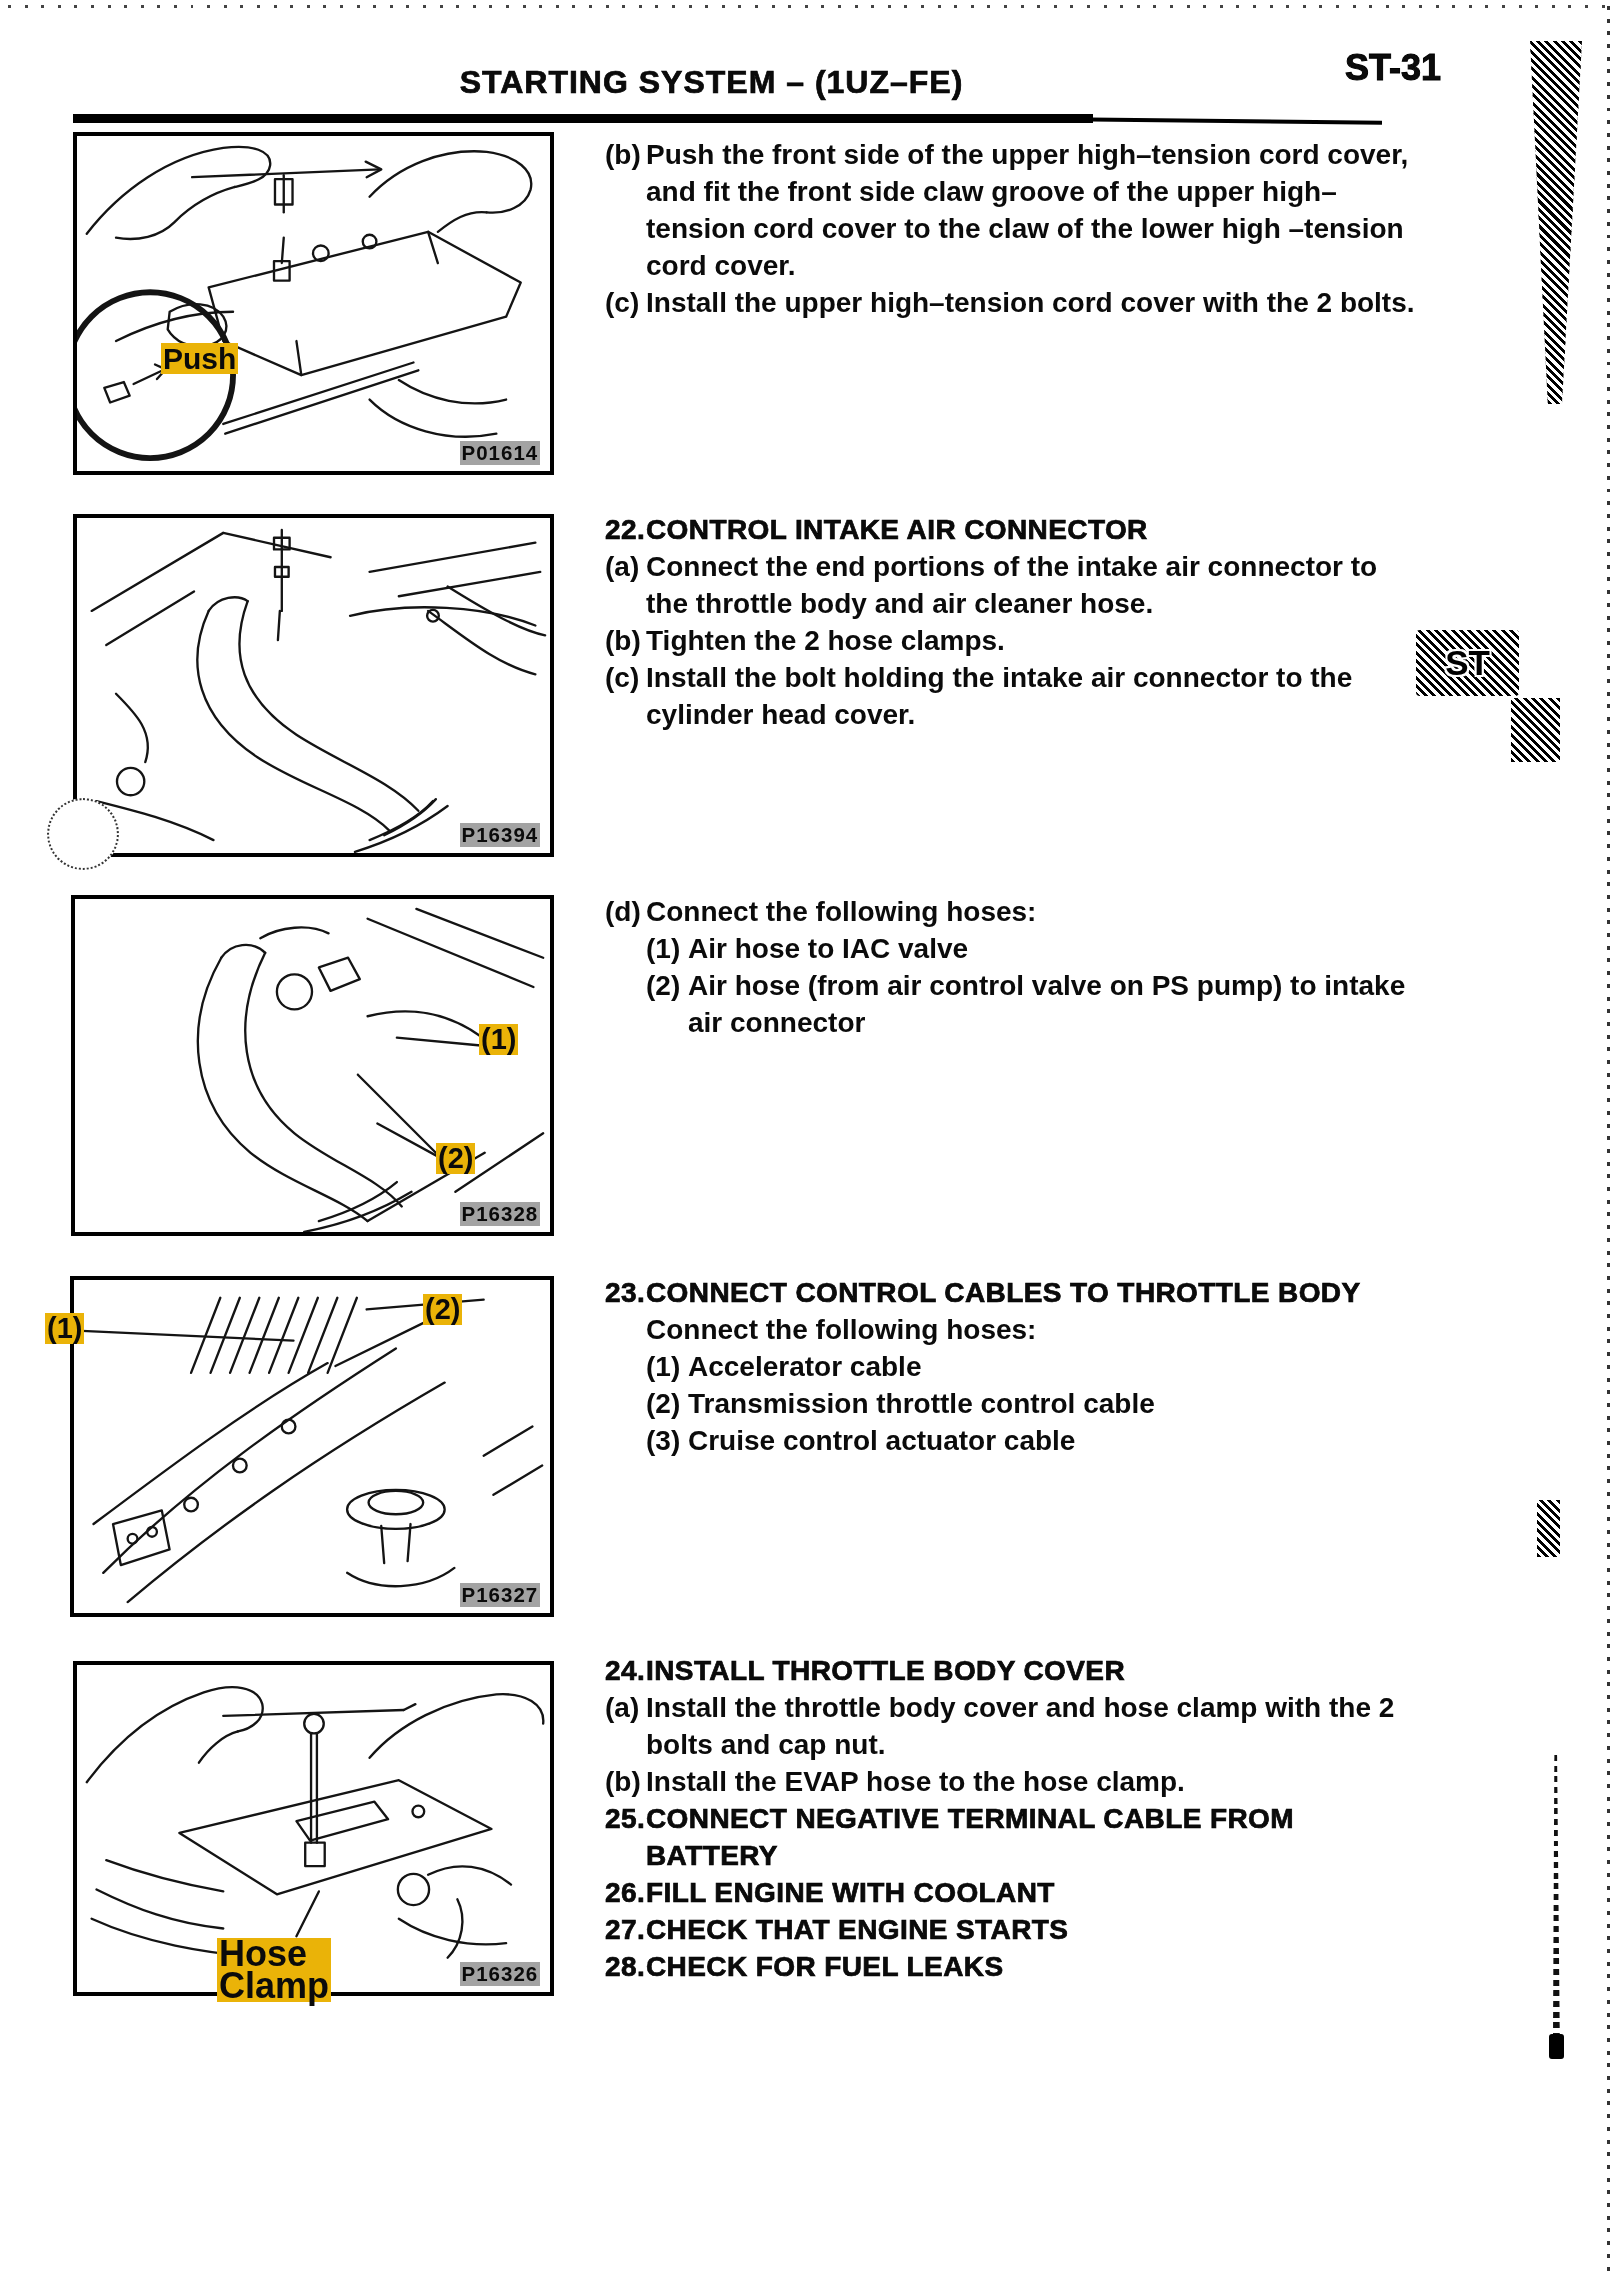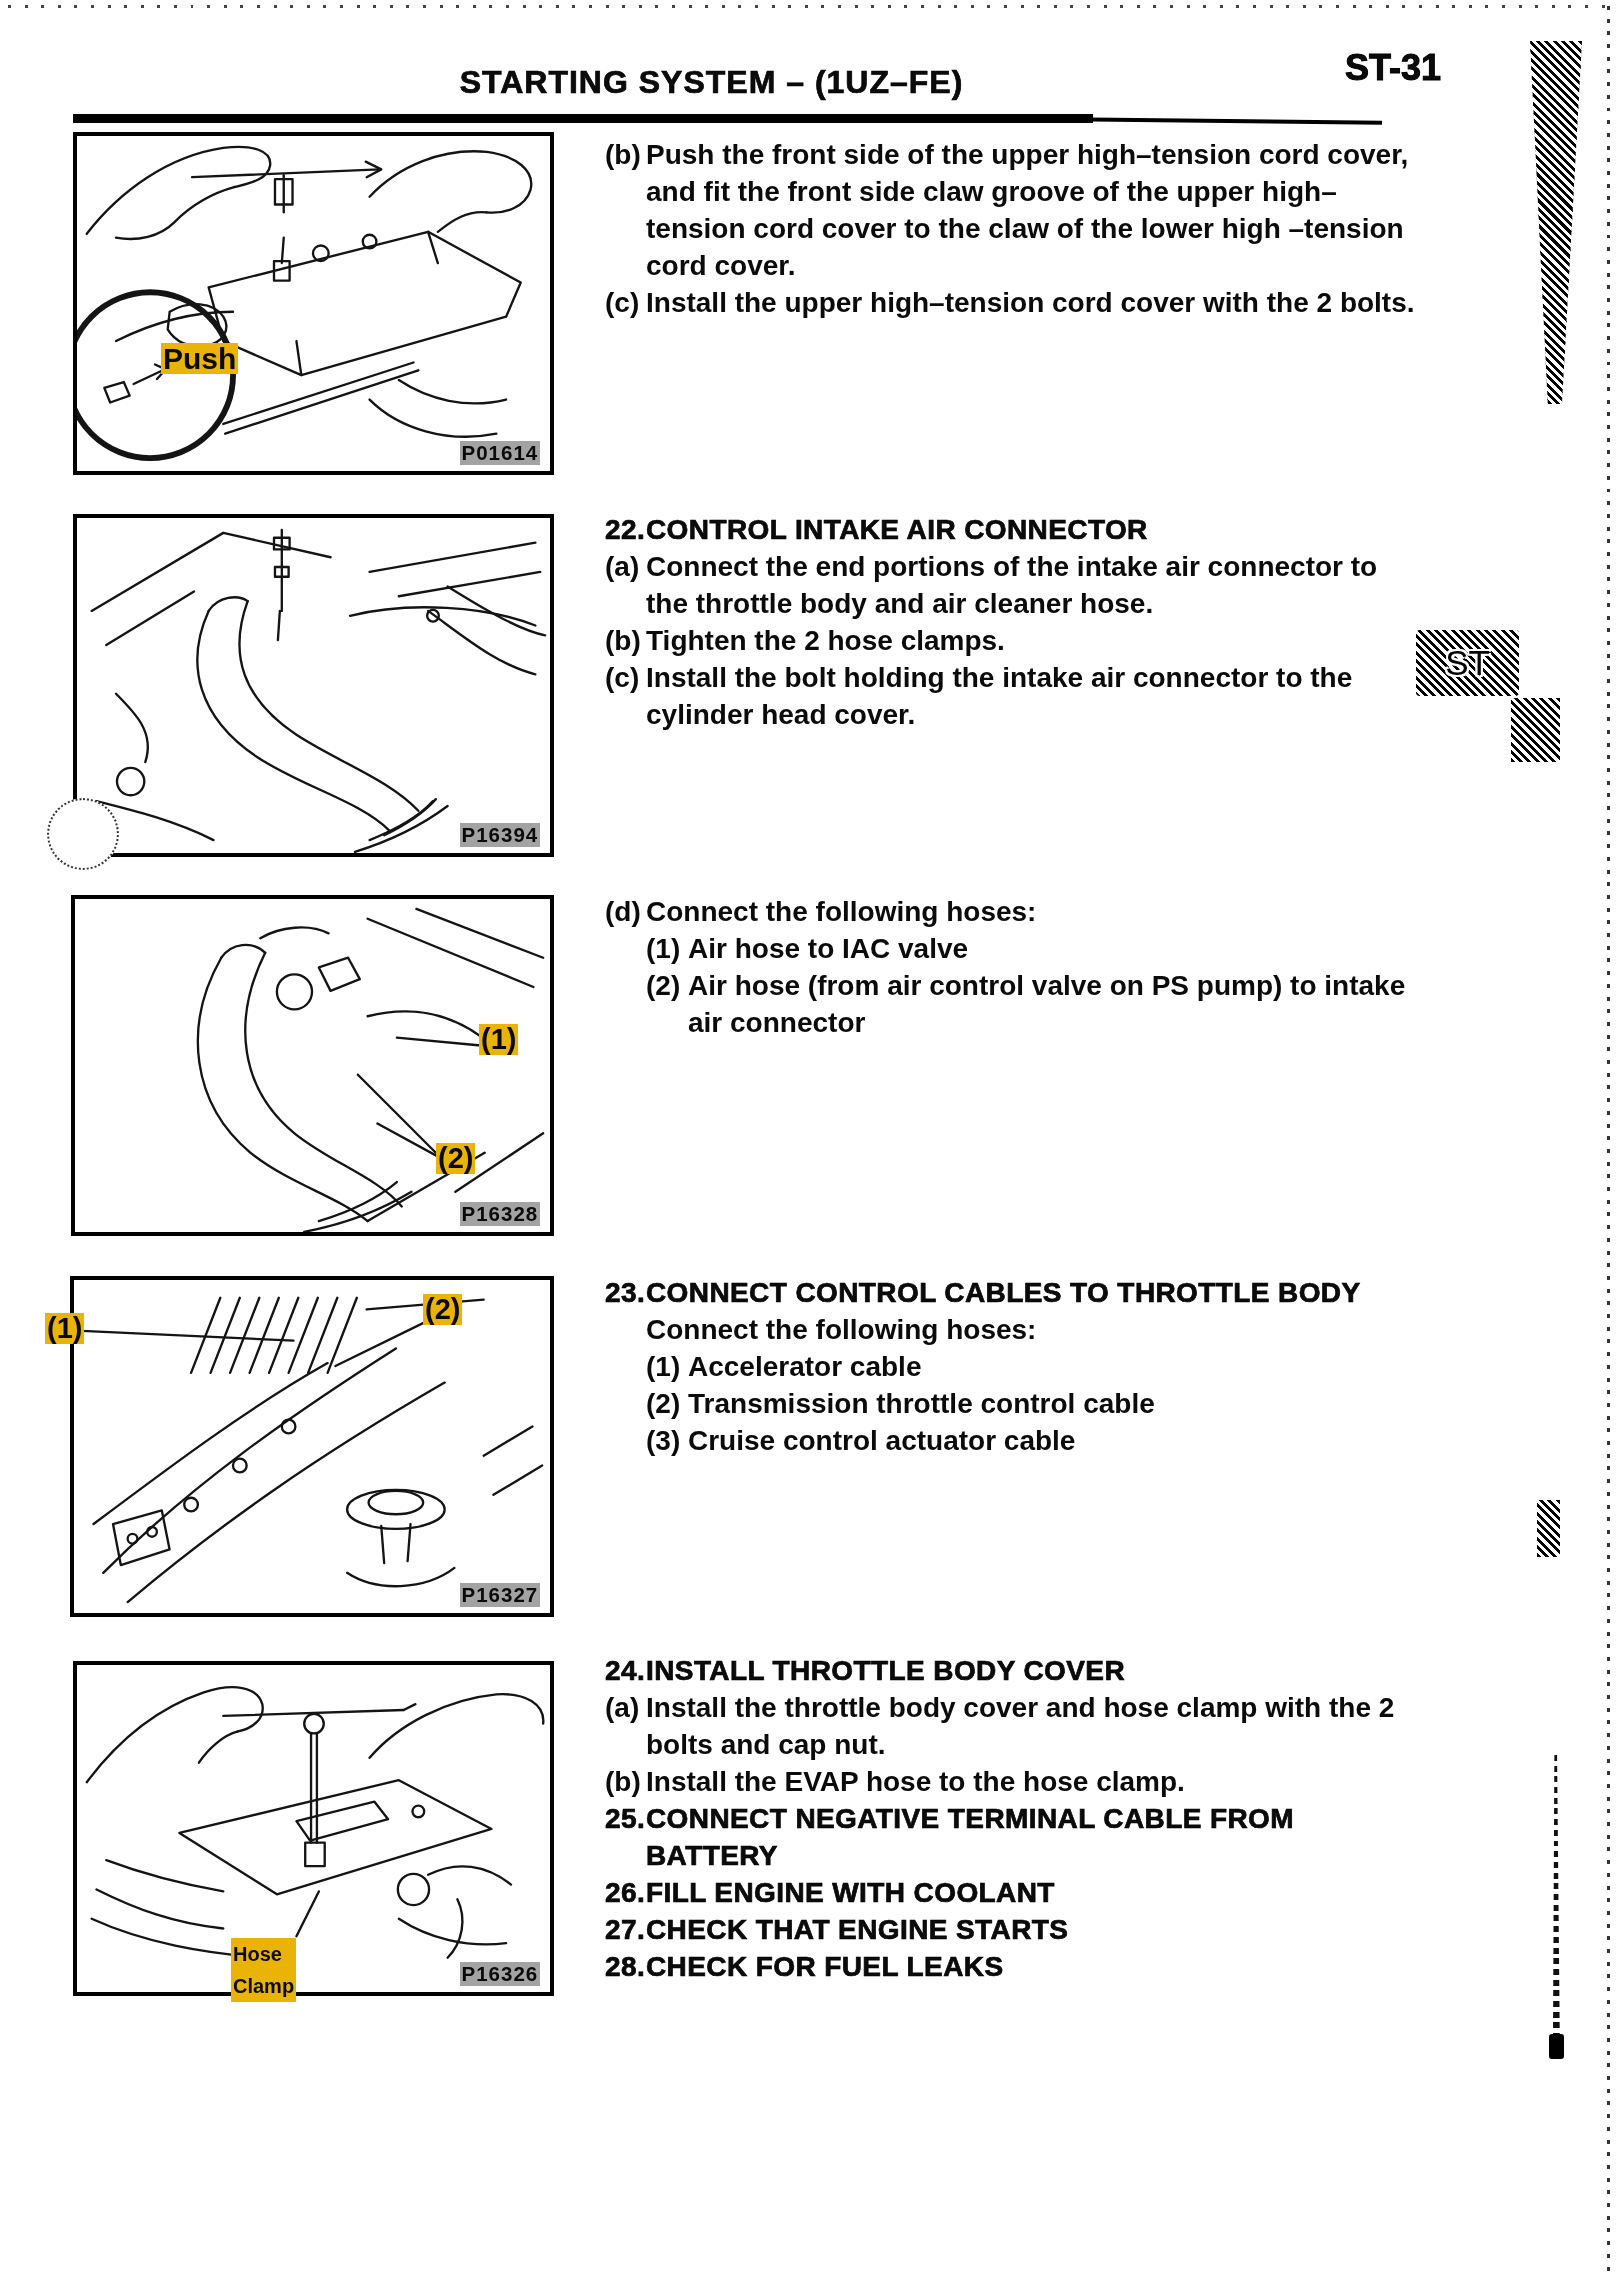--- a/index.html
+++ b/index.html
@@ -31,21 +31,21 @@
   .figcode{
     position:absolute;right:9.8px;bottom:5.9px;font-size:20.5px;font-weight:bold;
     letter-spacing:1px;background:#a3a3a3;padding:0 2px;
   }
   .callout{position:absolute;font-size:29px;font-weight:bold;background:#eab308;padding:0 2px;line-height:31px;}
   .push-label{left:84px;top:207px;font-size:30px;}
   .co-f3-1{left:404px;top:125px;}
   .co-f3-2{left:361px;top:244px;}
   .co-f4-1{left:-29px;top:33px;}
   .co-f4-2{left:349px;top:13.7px;}
-  .hoseclamp{left:154px;top:273px;font-size:20px;line-height:32px;}
+  .hoseclamp{left:140px;top:273px;font-size:36px;line-height:32px;}
   .hoseclamp span{display:block;}
 
   
   .tblock{position:absolute;left:605px;width:815px;}
   #block-bc{top:136px;}
   #block-22{top:511px;}
   #block-d{top:893px;}
   #block-23{top:1274px;}
   #block-24{top:1652px;}
   .item{position:relative;padding-left:41px;font-size:28px;line-height:37px;font-weight:bold;}
@@ -61,21 +61,21 @@
     background:repeating-linear-gradient(180deg,#333 0 3.9px,transparent 3.9px 12.7px);}
   .hatch{
     background:
       repeating-linear-gradient(45deg,#000 0 2.9px,#fff 2.9px 5.9px),
       repeating-linear-gradient(-45deg,#000 0 2px,transparent 2px 6.8px);
   }
   .artifact{position:absolute;}
   .streak-tr{left:1523px;top:41px;width:59px;height:363px;
     clip-path:polygon(12% 0,100% 0,66% 100%,42% 100%);}
   .st-tab{left:1416px;top:630px;width:103px;height:66px;display:flex;align-items:center;justify-content:center;border-radius:3.9px;}
-  .st-tab span{font-size:35px;font-weight:normal;color:#000;
+  .st-tab span{font-size:35px;font-weight:bold;color:#000;
     text-shadow:2px 2px 0 #fff,-2px -2px 0 #fff,2px -2px 0 #fff,-2px 2px 0 #fff;}
   .hatch2{left:1511px;top:698px;width:49px;height:64px;}
   .hatch3{left:1537px;top:1500px;width:23.4px;height:57px;}
   .streak-br{left:1553px;top:1755px;width:6.8px;height:283px;
     background:repeating-linear-gradient(180deg,#111 0 5.9px,transparent 5.9px 10.7px);
     clip-path:polygon(20% 0,60% 0,100% 100%,0 100%);}
   .blob-br{left:1549px;top:2034px;width:14.6px;height:25px;background:#000;border-radius:2.9px;}
   .dotcircle{left:47px;top:798px;width:68px;height:68px;border:2.9px dotted #333;border-radius:50%;background:#fff;z-index:6;}
 </style>
 </head>

